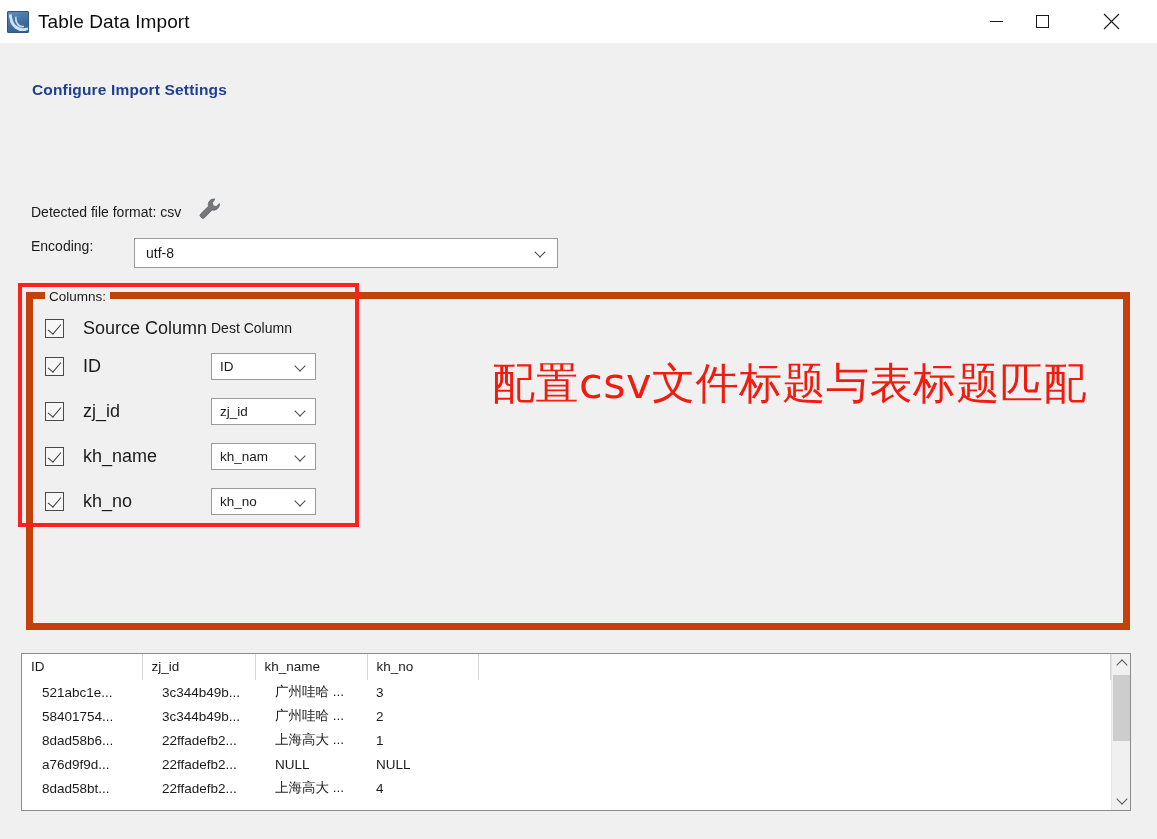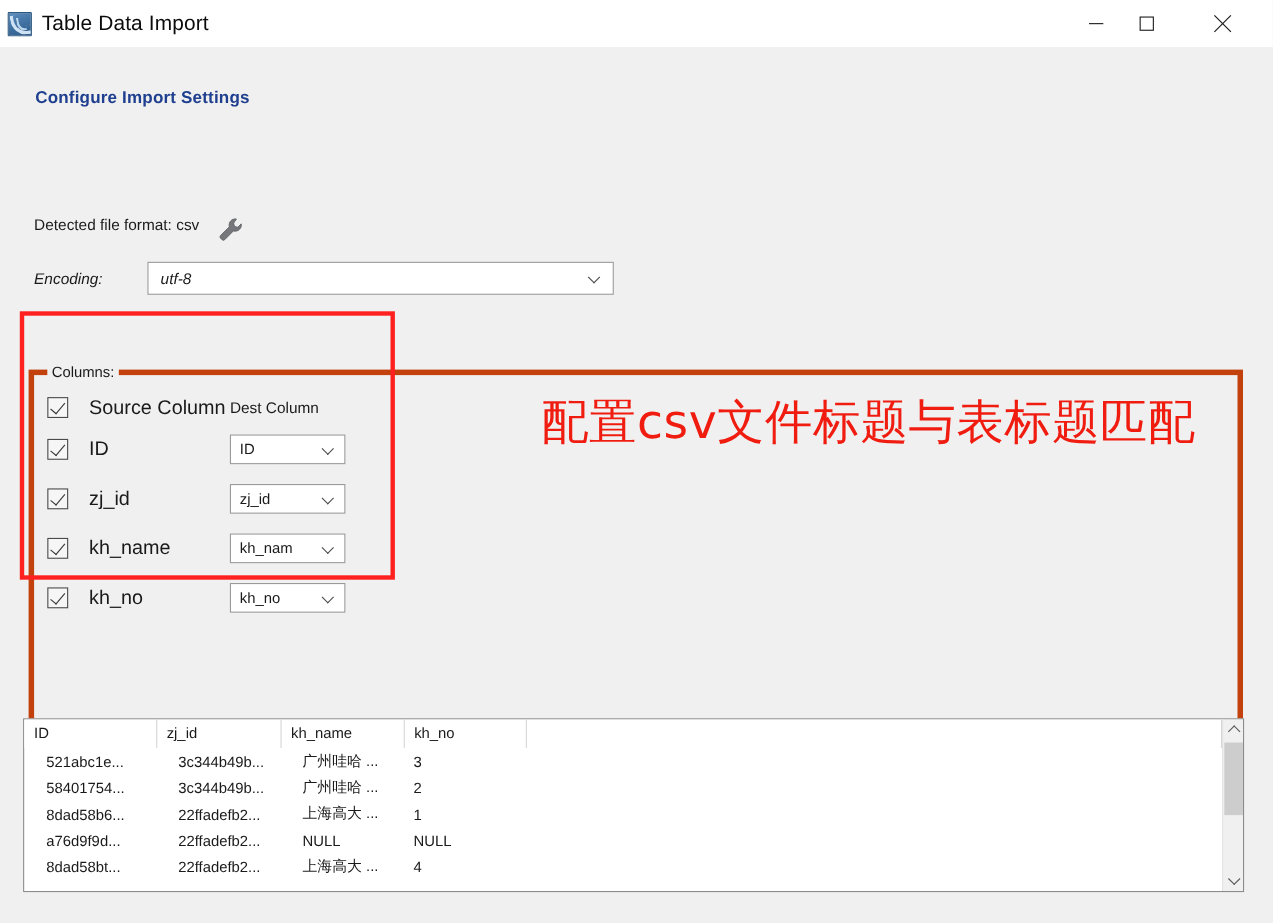--- a/index.html
+++ b/index.html
@@ -71,28 +71,28 @@
 
   #page-heading {
     position: absolute; left: 32px; top: 38px;
     font-size: 15.5px; font-weight: bold;
     color: #1f3f8f;
     letter-spacing: .15px;
   }
 
   #detected-row {
     position: absolute; left: 31px; top: 153px;
-    display: flex; align-items: flex-start; gap: 16px;
+    display: flex; align-items: flex-end; gap: 16px;
   }
   #detected-label { font-size: 14px; color: #1a1a1a; white-space: nowrap; }
   #wrench-icon { width: 26px; height: 24px; flex: none; }
 
   #encoding-row {
     position: absolute; left: 31px; top: 195px;
-    display: flex; align-items: center; font-style: italic;
+    display: flex; 
   }
   #encoding-label { font-size: 14px; color: #1a1a1a; width: 103px; }
   #encoding-select {
     width: 424px; height: 30px;
     background: #ffffff;
     border: 1px solid #9a9a9a;
     display: flex; align-items: center;
     position: relative;
   }
   #encoding-value {
@@ -107,22 +107,21 @@
     width: 7px; height: 7px;
     border-right: 1.4px solid #4a4a4a;
     border-bottom: 1.4px solid #4a4a4a;
     transform: rotate(45deg);
   }
 
   
   #columns-group {
     position: absolute; left: 26px; top: 249px;
     width: 1104px; height: 338px;
-    border: 5px solid #c2410c;
-    margin-top: 44px;
+    border: 7px solid #c2410c;
   }
   #columns-legend {
     position: absolute; left: 12px; top: -10px;
     background: #f0f0f0;
     padding: 0 4px;
     font-size: 13.5px; color: #1a1a1a;
   }
 
   #col-table {
     position: absolute; left: 12px; top: 13px;

